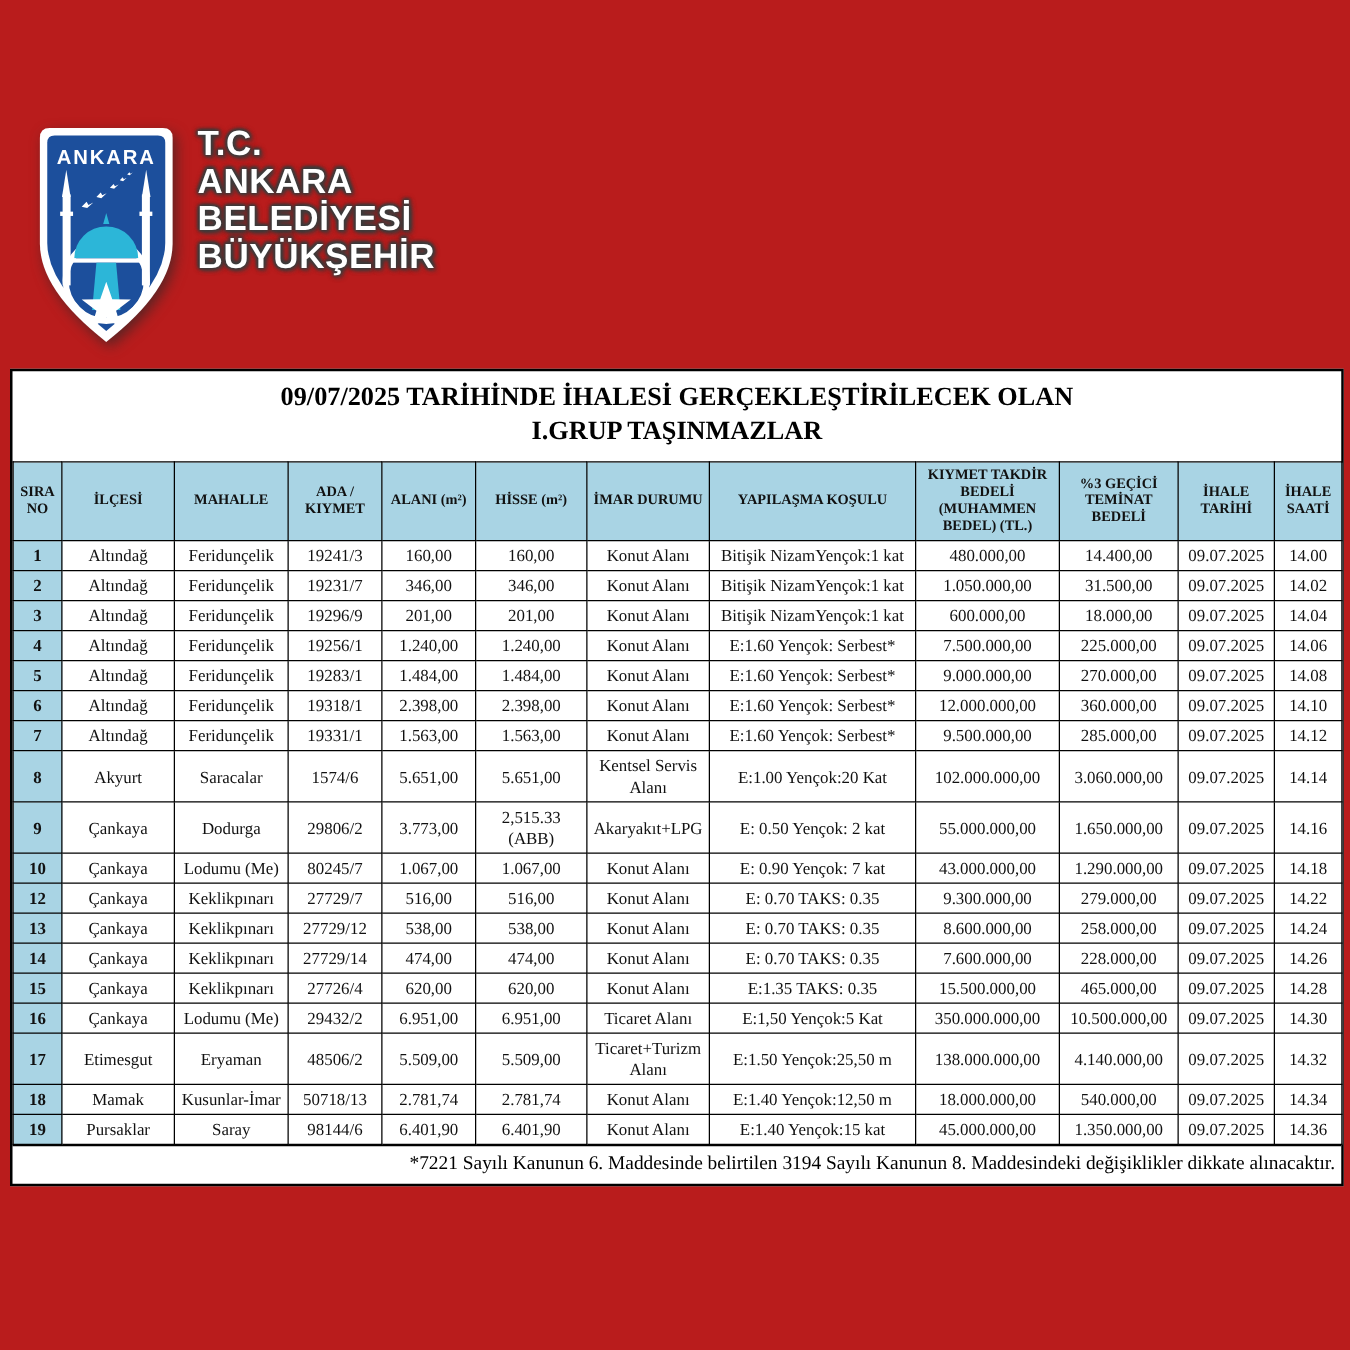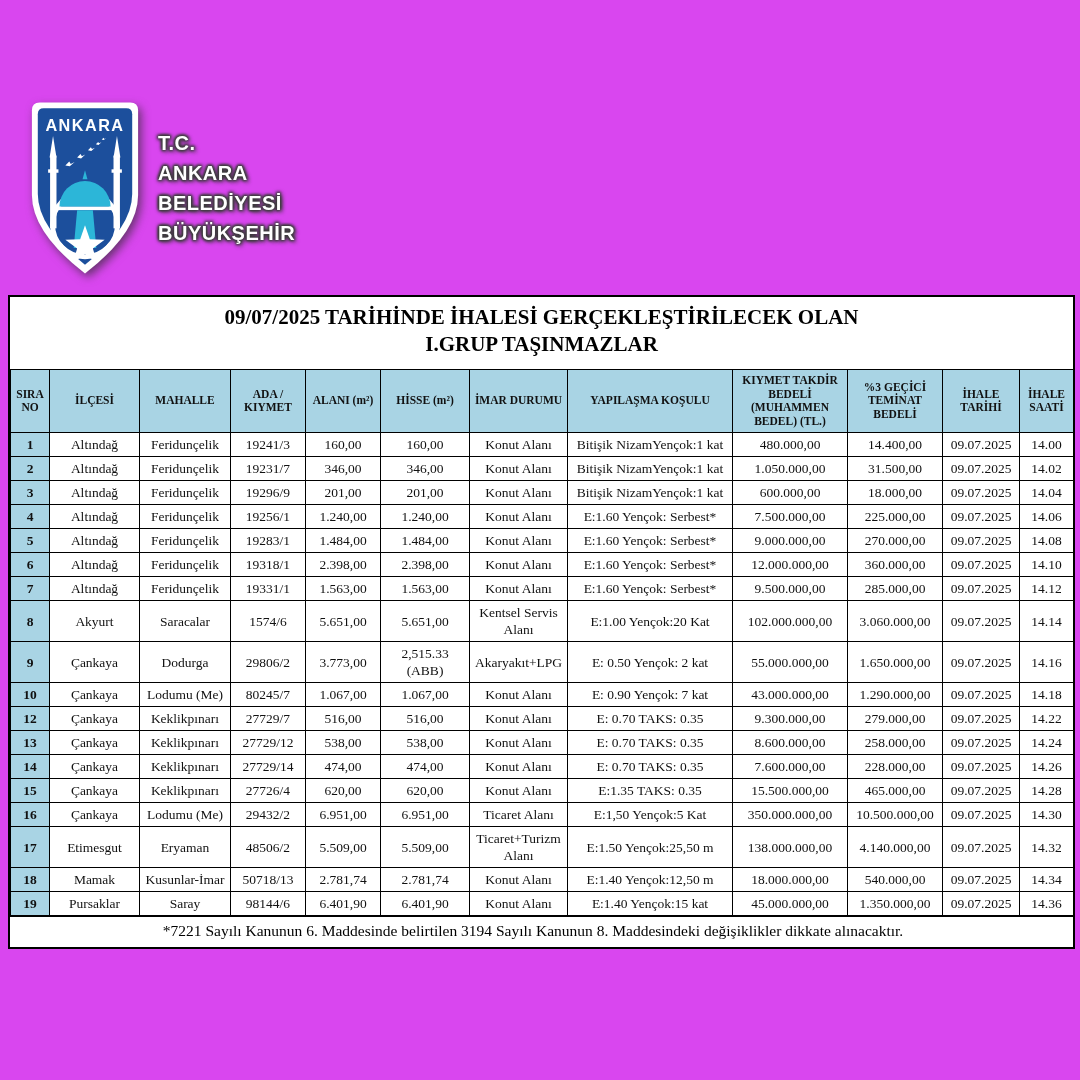--- a/index.html
+++ b/index.html
@@ -1,40 +1,40 @@
 <!DOCTYPE html>
 <html style="--header-bg: #a9d4e4;"><head>
 <meta charset="utf-8">
 <style>
   html,body{margin:0;padding:0;background:#fff;}
-  .page{position:relative;width:1080px;height:1080px;background:#d946ef;overflow:hidden;
+  .page{position:relative;width:1080px;height:1080px;background:#b91c1c;overflow:hidden;
         font-family:"Liberation Serif",serif;}
 
   
   .logo-wrap{position:absolute;left:26px;top:100px;display:flex;align-items:flex-start;}
   .shield-svg{filter:drop-shadow(3px 4px 5px rgba(40,40,40,.65));}
-  .org-text{margin-left:14px;margin-top:28px;
+  .org-text{margin-left:14px;
             font-family:"Liberation Sans",sans-serif;font-weight:bold;
-            font-size:20px;line-height:30px;letter-spacing:.5px;color:#fff;
+            font-size:28px;line-height:30px;letter-spacing:.5px;color:#fff;
             text-shadow:0 0 3px #3c3c3c,0 0 5px #3c3c3c,2px 2px 4px #3c3c3c,
                         -1px -1px 3px #3c3c3c,1px -1px 3px #3c3c3c,-1px 1px 3px #3c3c3c;}
 
   
   .doc{position:absolute;left:8px;top:295px;width:1063px;border:2.5px solid #000;background:#fff;}
   .doc-title{padding:7px 10px 11px 10px;text-align:center;font-weight:bold;
              font-size:21px;line-height:27px;color:#000;}
   table.ihale{width:100%;border-collapse:collapse;table-layout:fixed;border-top:1.5px solid #000;}
   table.ihale th{background:var(--header-bg,#a9d4e4);border:1.5px solid #000;
                  font-size:11.5px;line-height:13.5px;font-weight:bold;color:#111;
                  padding:4px 2px;height:50px;text-align:center;vertical-align:middle;}
   table.ihale td{border:1.5px solid #000;font-size:13.5px;line-height:17px;color:#111;
                  padding:3px 2px;text-align:center;vertical-align:middle;background:#fff;}
   table.ihale td.rownum{background:var(--header-bg,#a9d4e4);font-weight:bold;}
-  .footnote{border-top:1.5px solid #000;padding:5px 22px 7px 5px;font-size:15.5px;
-            text-align:center;color:#000;}
+  .footnote{border-top:1.5px solid #000;padding:5px 5px 7px 5px;font-size:15.5px;
+            text-align:right;color:#000;}
 
   col.c1{width:39px}col.c2{width:90px}col.c3{width:91px}col.c4{width:75px}
   col.c5{width:75px}col.c6{width:89px}col.c7{width:98px}col.c8{width:165px}
   col.c9{width:115px}col.c10{width:95px}col.c11{width:77px}col.c12{width:54px}
 </style>
 </head>
 <body>
 
 <div class="page">
 

